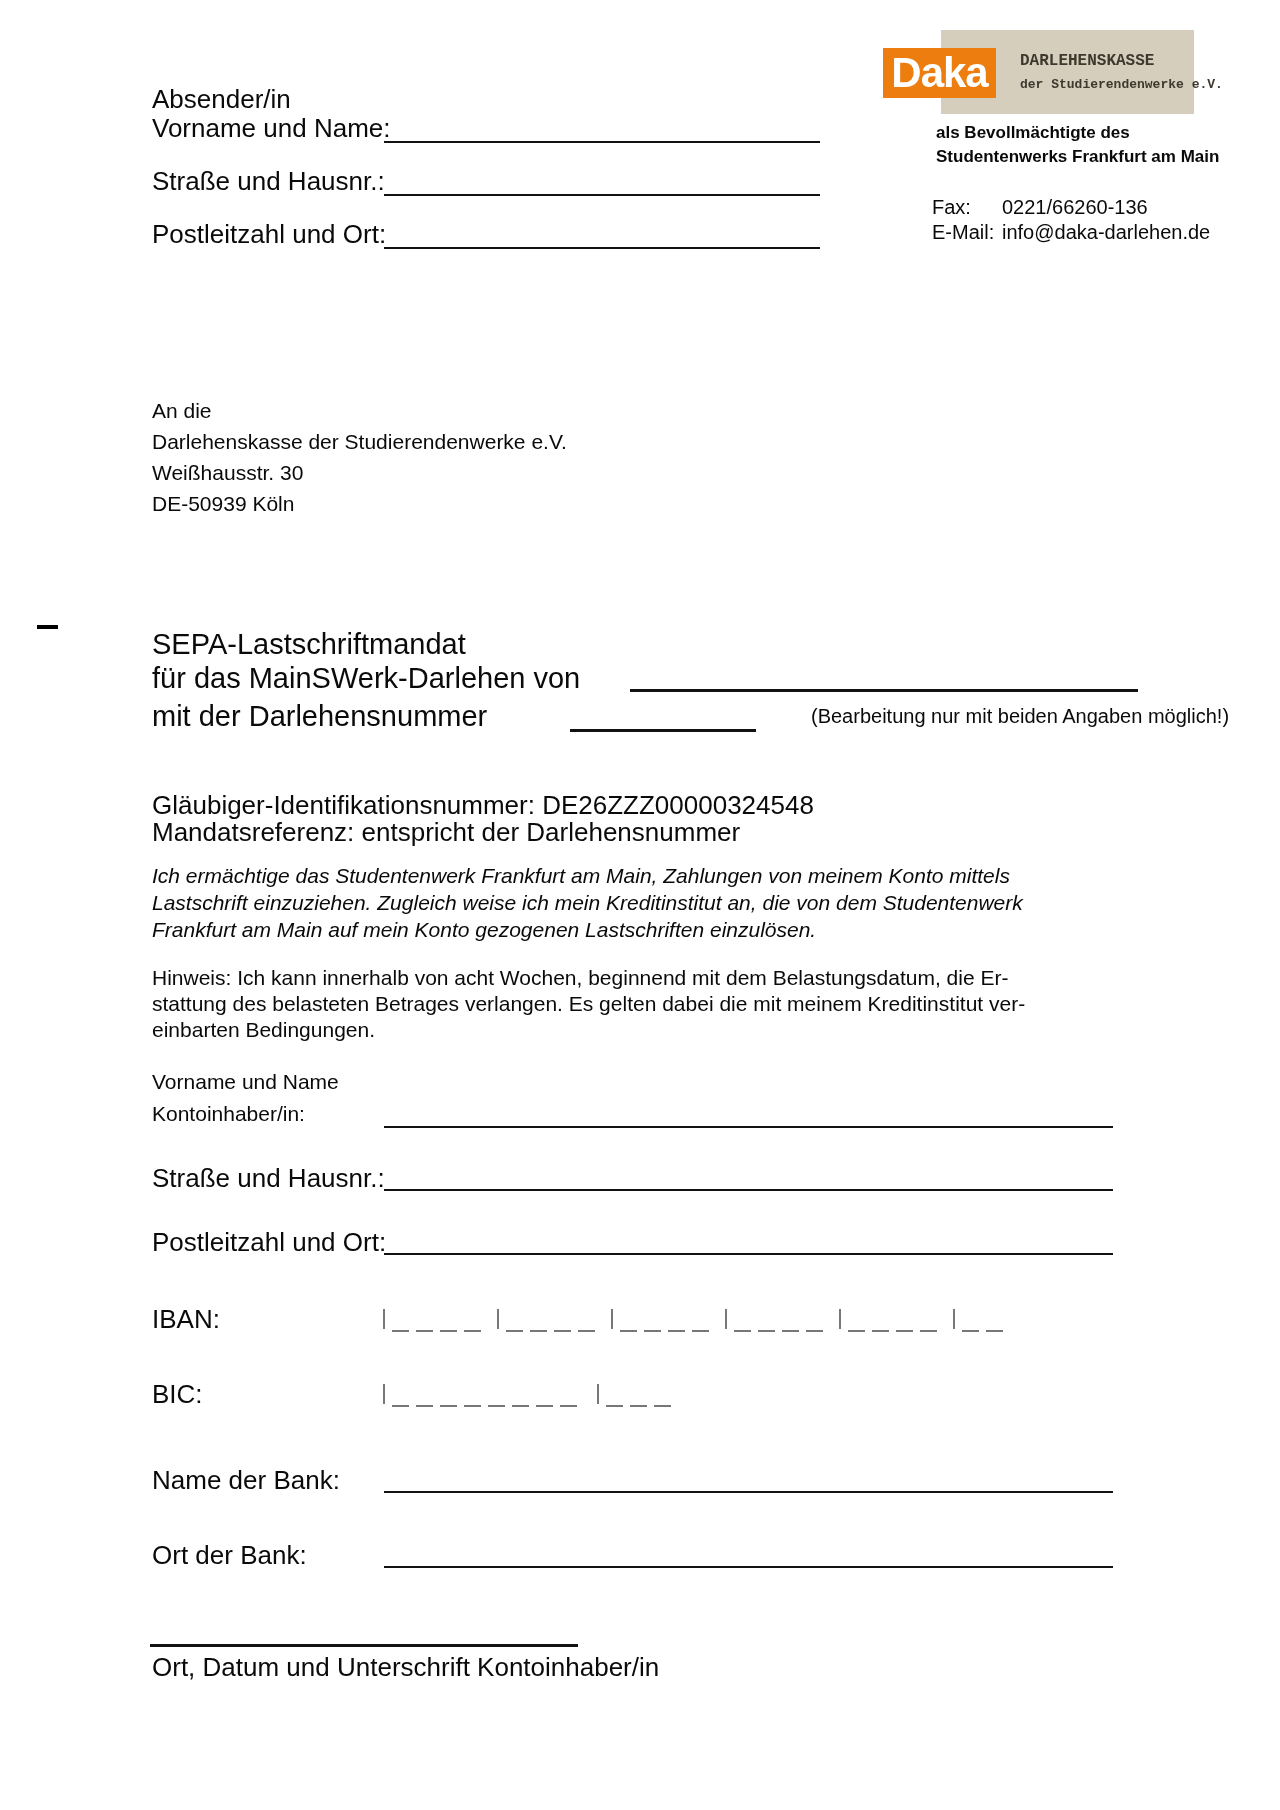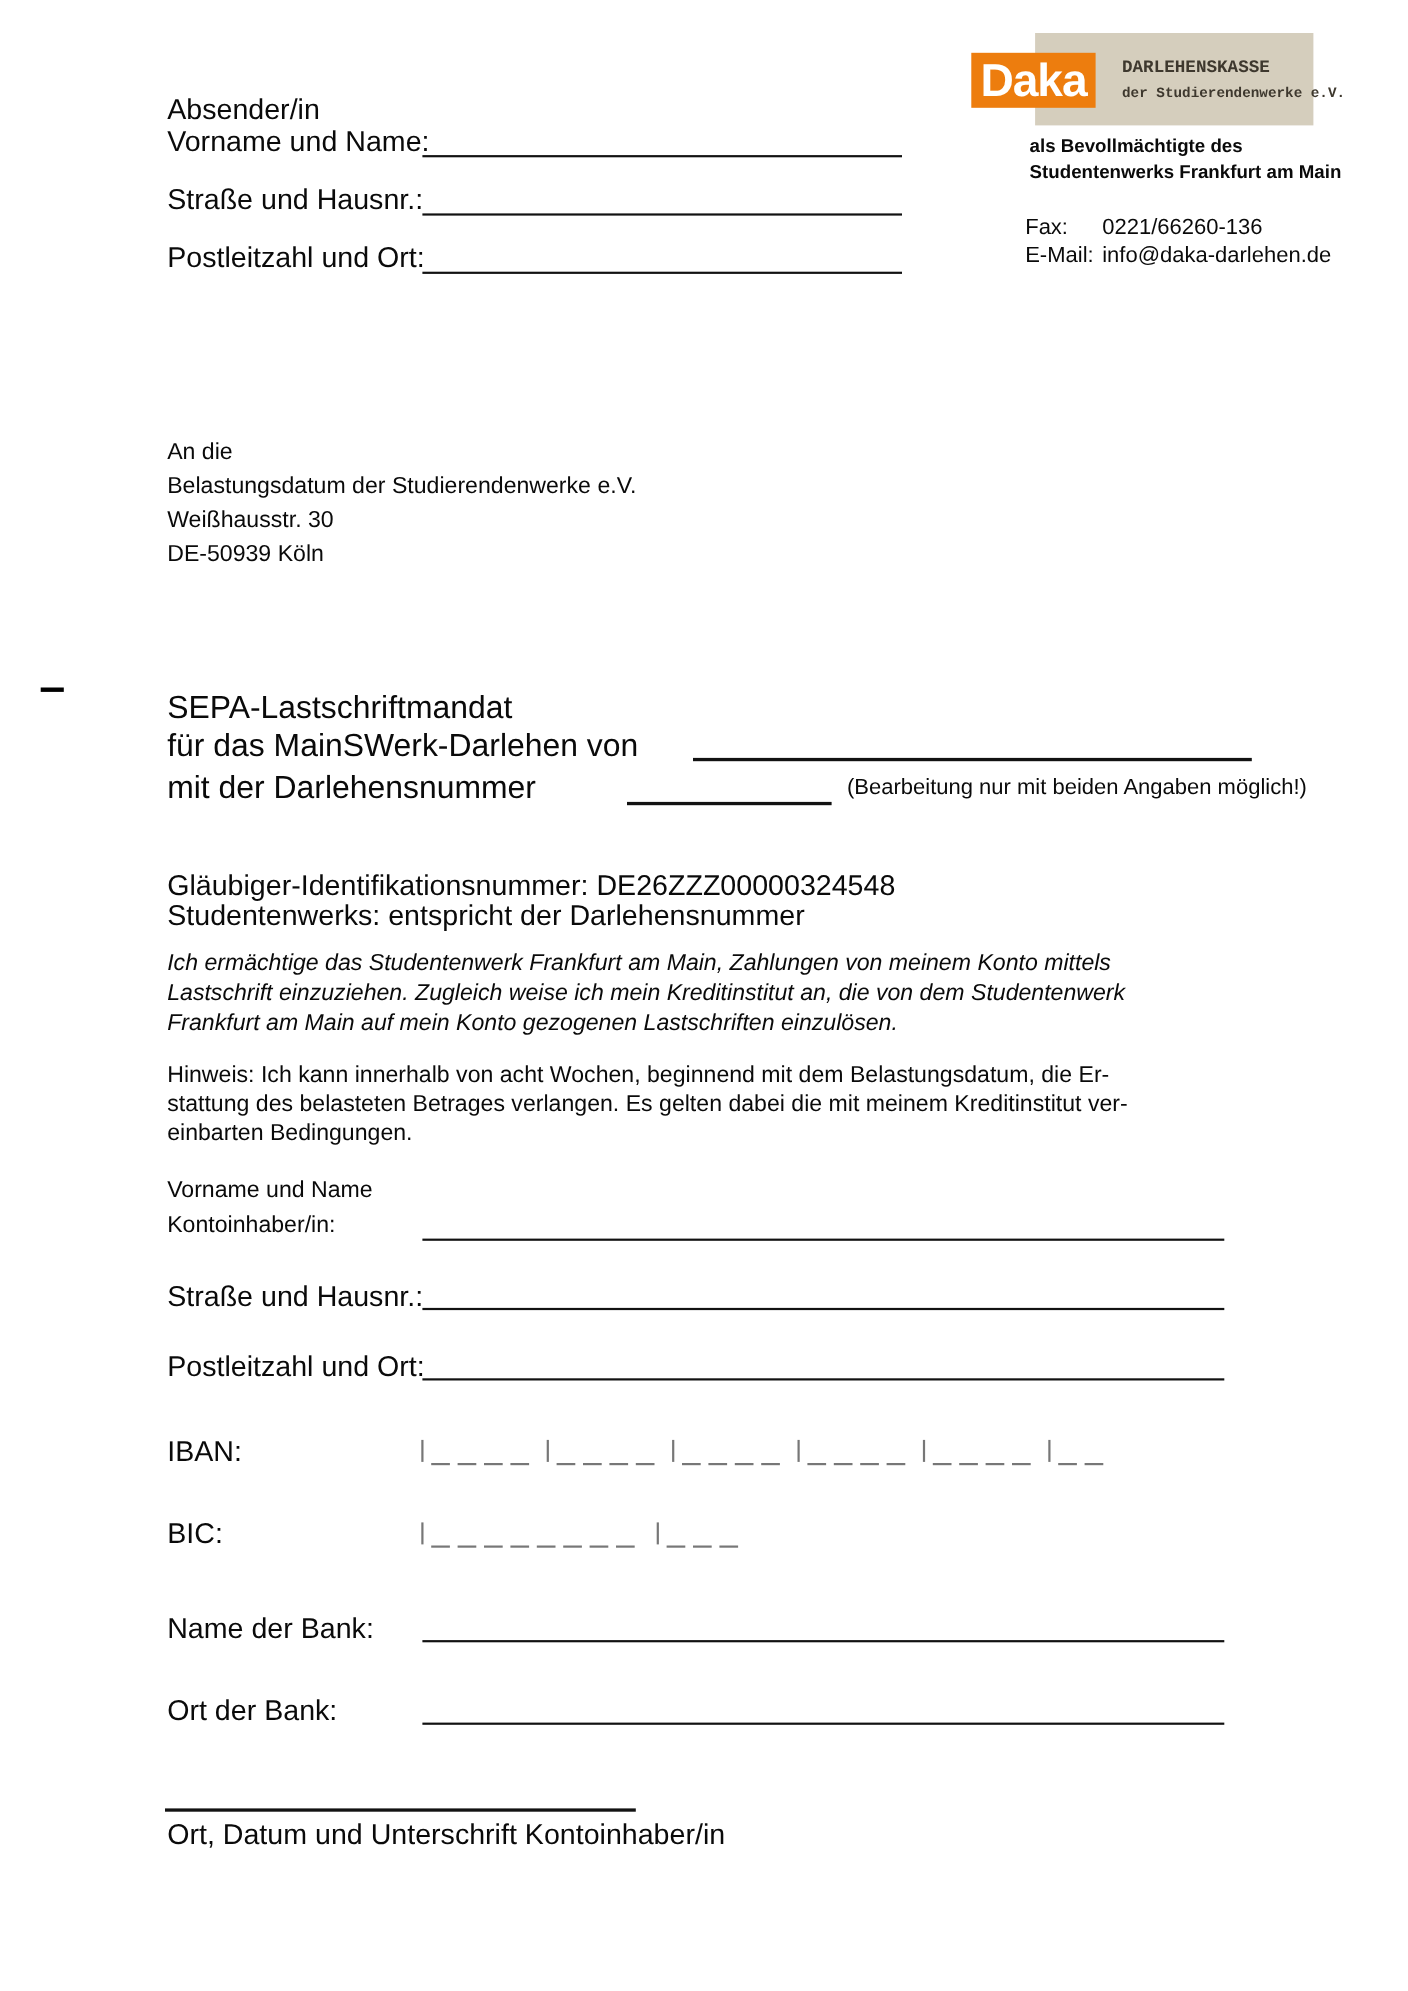--- a/index.html
+++ b/index.html
@@ -5,21 +5,21 @@
   html,body{margin:0;padding:0;background:#fff;}
   .page{
     position:relative;width:1280px;height:1810px;background:#ffffff;
     font-family:"Liberation Sans",sans-serif;color:#0a0a0a;overflow:hidden;
   }
   .abs{position:absolute;}
   .t21{font-size:26px;line-height:27px;white-space:nowrap;}
   .fill-line{height:2px;background:#121212;}
   .para{font-size:21px;line-height:27px;white-space:pre-line;}
   .title-line{font-size:29px;font-weight:normal;line-height:30px;white-space:nowrap;}
-  .note{font-size:20px;line-height:21px;white-space:nowrap;}
+  .note{font-size:20px;line-height:21px;white-space:nowrap;margin-left:41px;}
   
   .logo-beige{background:#D5CEBD;}
   .logo-orange{background:#ED7D0E;display:flex;align-items:center;justify-content:center;}
   .logo-brand{color:#ffffff;font-size:42px;font-weight:bold;letter-spacing:-1px;line-height:1;}
   .logo-caption1{font-size:16px;font-weight:bold;color:#3E382E;line-height:18px;white-space:nowrap;}
   .logo-caption2{font-size:13px;font-weight:bold;color:#3E382E;line-height:15px;margin-top:7px;white-space:nowrap;}
   .agent-note{font-size:17px;font-weight:bold;line-height:24px;white-space:nowrap;}
   .contact-row{font-size:20px;line-height:25px;white-space:nowrap;}
   .contact-label{display:inline-block;width:70px;}
   .recipient{font-size:21px;line-height:31px;white-space:nowrap;}
@@ -68,36 +68,36 @@
     <div class="contact-row">
       <span class="contact-label">Fax:</span><span>0221/66260-136</span>
     </div>
     <div class="contact-row">
       <span class="contact-label">E-Mail:</span><span>info@daka-darlehen.de</span>
     </div>
   </div>
 
   <div class="abs recipient" style="left:152px;top:395px;">
     <div>An die</div>
-    <div>Belastungsdatum der Studierendenwerke e.V.</div>
+    <div>Darlehenskasse der Studierendenwerke e.V.</div>
     <div>Weißhausstr. 30</div>
     <div>DE-50939 Köln</div>
   </div>
 
   <div class="abs fold-mark" style="left:37px;top:625px;"></div>
 
   <div class="abs title-line" style="left:152px;top:629px;">SEPA-Lastschriftmandat</div>
   <div class="abs title-line" style="left:152px;top:663px;">für das MainSWerk-Darlehen von</div>
   <div class="abs fill-line" style="left:630px;top:689px;width:508px;height:3px;"></div>
   <div class="abs title-line" style="left:152px;top:701px;">mit der Darlehensnummer</div>
   <div class="abs fill-line" style="left:570px;top:729px;width:186px;height:3px;"></div>
   <div class="abs note" style="left:770px;top:706px;">(Bearbeitung nur mit beiden Angaben möglich!)</div>
 
   <div class="abs t21" style="left:152px;top:792px;">Gläubiger-Identifikationsnummer: DE26ZZZ00000324548</div>
-  <div class="abs t21" style="left:152px;top:819px;">Studentenwerks: entspricht der Darlehensnummer</div>
+  <div class="abs t21" style="left:152px;top:819px;">Mandatsreferenz: entspricht der Darlehensnummer</div>
 
   <div class="abs para" style="left:152px;top:862px;width:920px;font-style:italic;">Ich ermächtige das Studentenwerk Frankfurt am Main, Zahlungen von meinem Konto mittels
 Lastschrift einzuziehen. Zugleich weise ich mein Kreditinstitut an, die von dem Studentenwerk
 Frankfurt am Main auf mein Konto gezogenen Lastschriften einzulösen.</div>
   <div class="abs para" style="left:152px;top:965px;width:920px;line-height:26px;">Hinweis: Ich kann innerhalb von acht Wochen, beginnend mit dem Belastungsdatum, die Er-
 stattung des belasteten Betrages verlangen. Es gelten dabei die mit meinem Kreditinstitut ver-
 einbarten Bedingungen.</div>
 
   <div class="abs two-line-label" style="left:152px;top:1066px;">Vorname und Name
 Kontoinhaber/in:</div>

